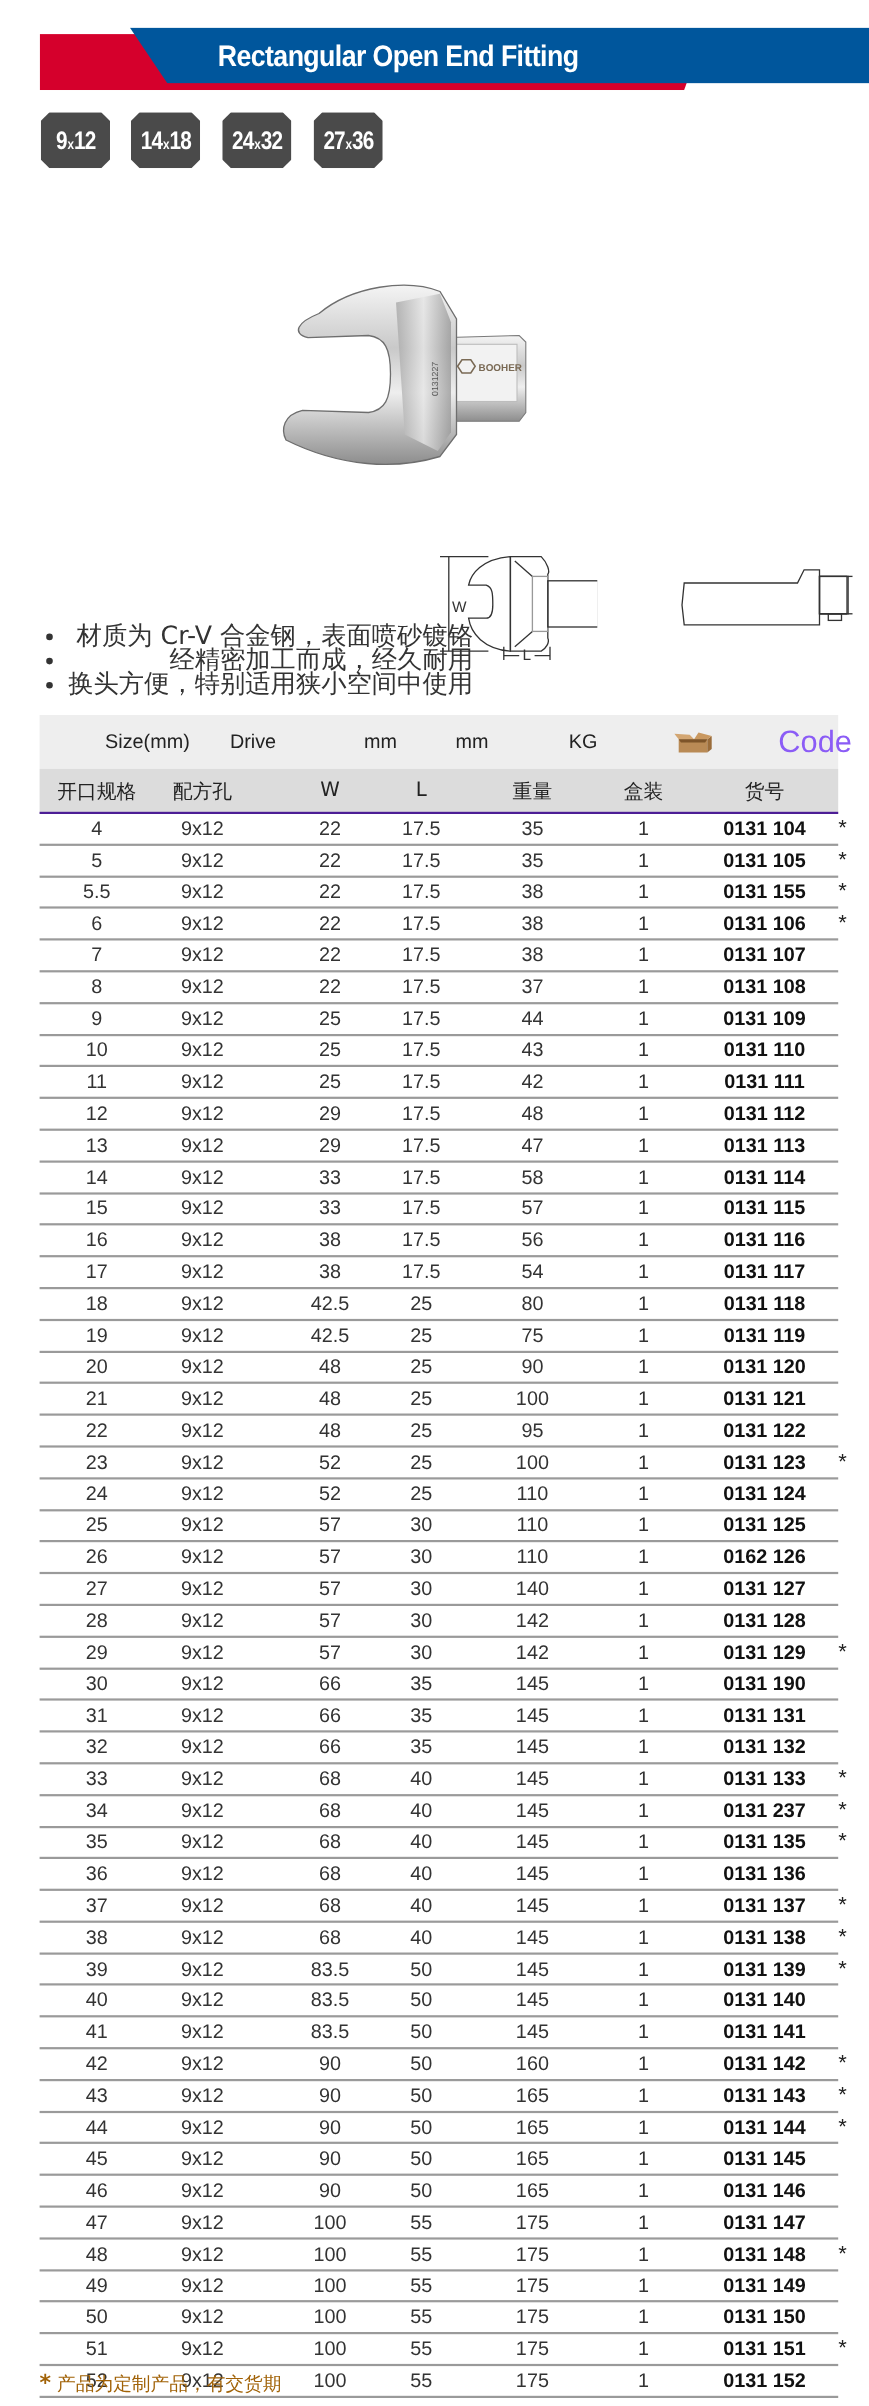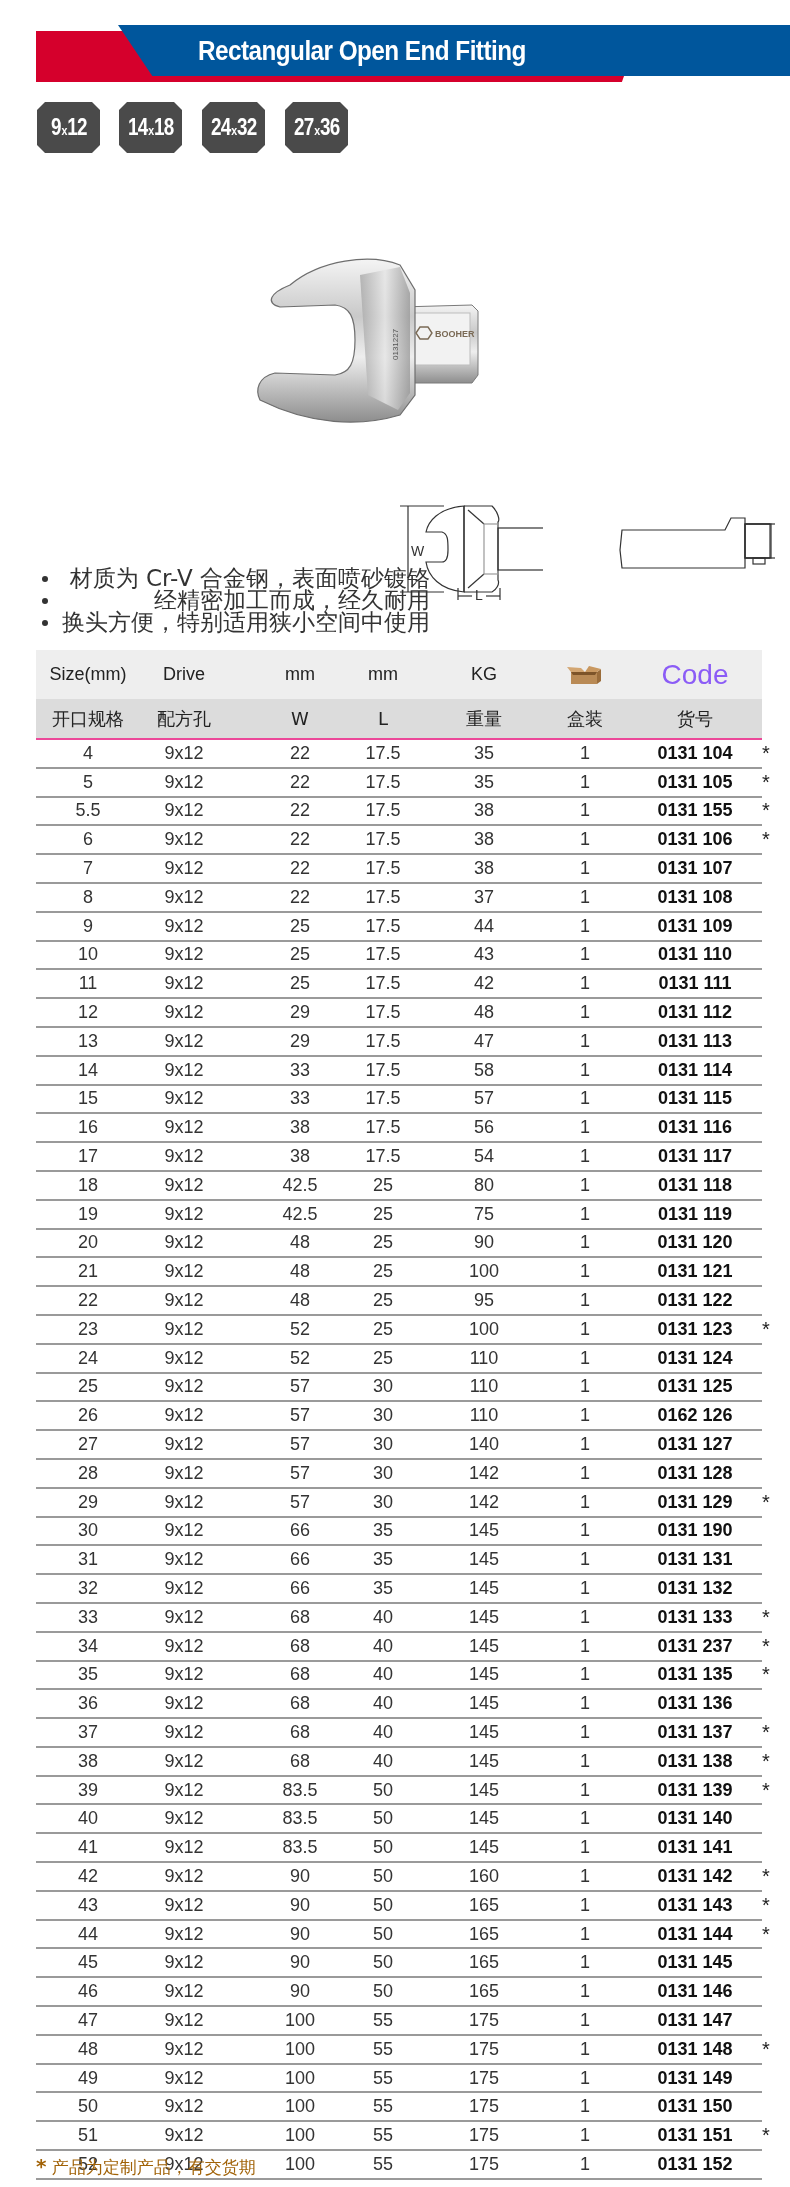--- a/index.html
+++ b/index.html
@@ -28,23 +28,23 @@
   
   .bullets { position:absolute; left:36px; top:567px; margin:0; padding:0; list-style:none; }
   .bullets li { position:relative; padding-left:26px; font-size:23px; line-height:22px; color:#333; font-family:"DejaVu Sans", sans-serif;text-align:right; }
   .bullets li::before { content:""; position:absolute; left:6px; top:9px; width:6px; height:6px; border-radius:50%; background:#333; }
 
   .diagram { position:absolute; }
 
   
   .table { position:absolute; left:36px; top:650px; width:726px; }
   .hrow1 { height:49px; background:#eeeeee; position:relative; }
-  .hrow2 { height:39px; background:#dcdcdc; position:relative; border-bottom:2px solid #ec4899; }
+  .hrow2 { height:39px; background:#dcdcdc; position:relative; border-bottom:2px solid #4c1d95; }
   .cell { position:absolute; top:0; height:100%; display:flex; align-items:center; justify-content:center; white-space:nowrap; }
-  .hrow1 .cell { font-size:18px; color:#222; }
+  .hrow1 .cell { font-size:18px; color:#222;padding-left:46px; }
   .hrow1 .cell.code { font-size:28px; color:#8b5cf6; }
   .hrow2 .cell { font-size:18px; color:#222; font-family:"DejaVu Sans", sans-serif; }
   .row { height:26.8px; position:relative; border-bottom:2px solid #9a9a9a; }
   .row .cell { font-size:18px; color:#333; }
   .row .cell.code { font-weight:bold; color:#111; font-size:18px; }
   .row .cell.star { font-size:20px; color:#222; justify-content:flex-start; }
 
   .c0 { left:0; width:104px; }
   .c1 { left:88px; width:120px; }
   .c2 { left:224px; width:80px; }

